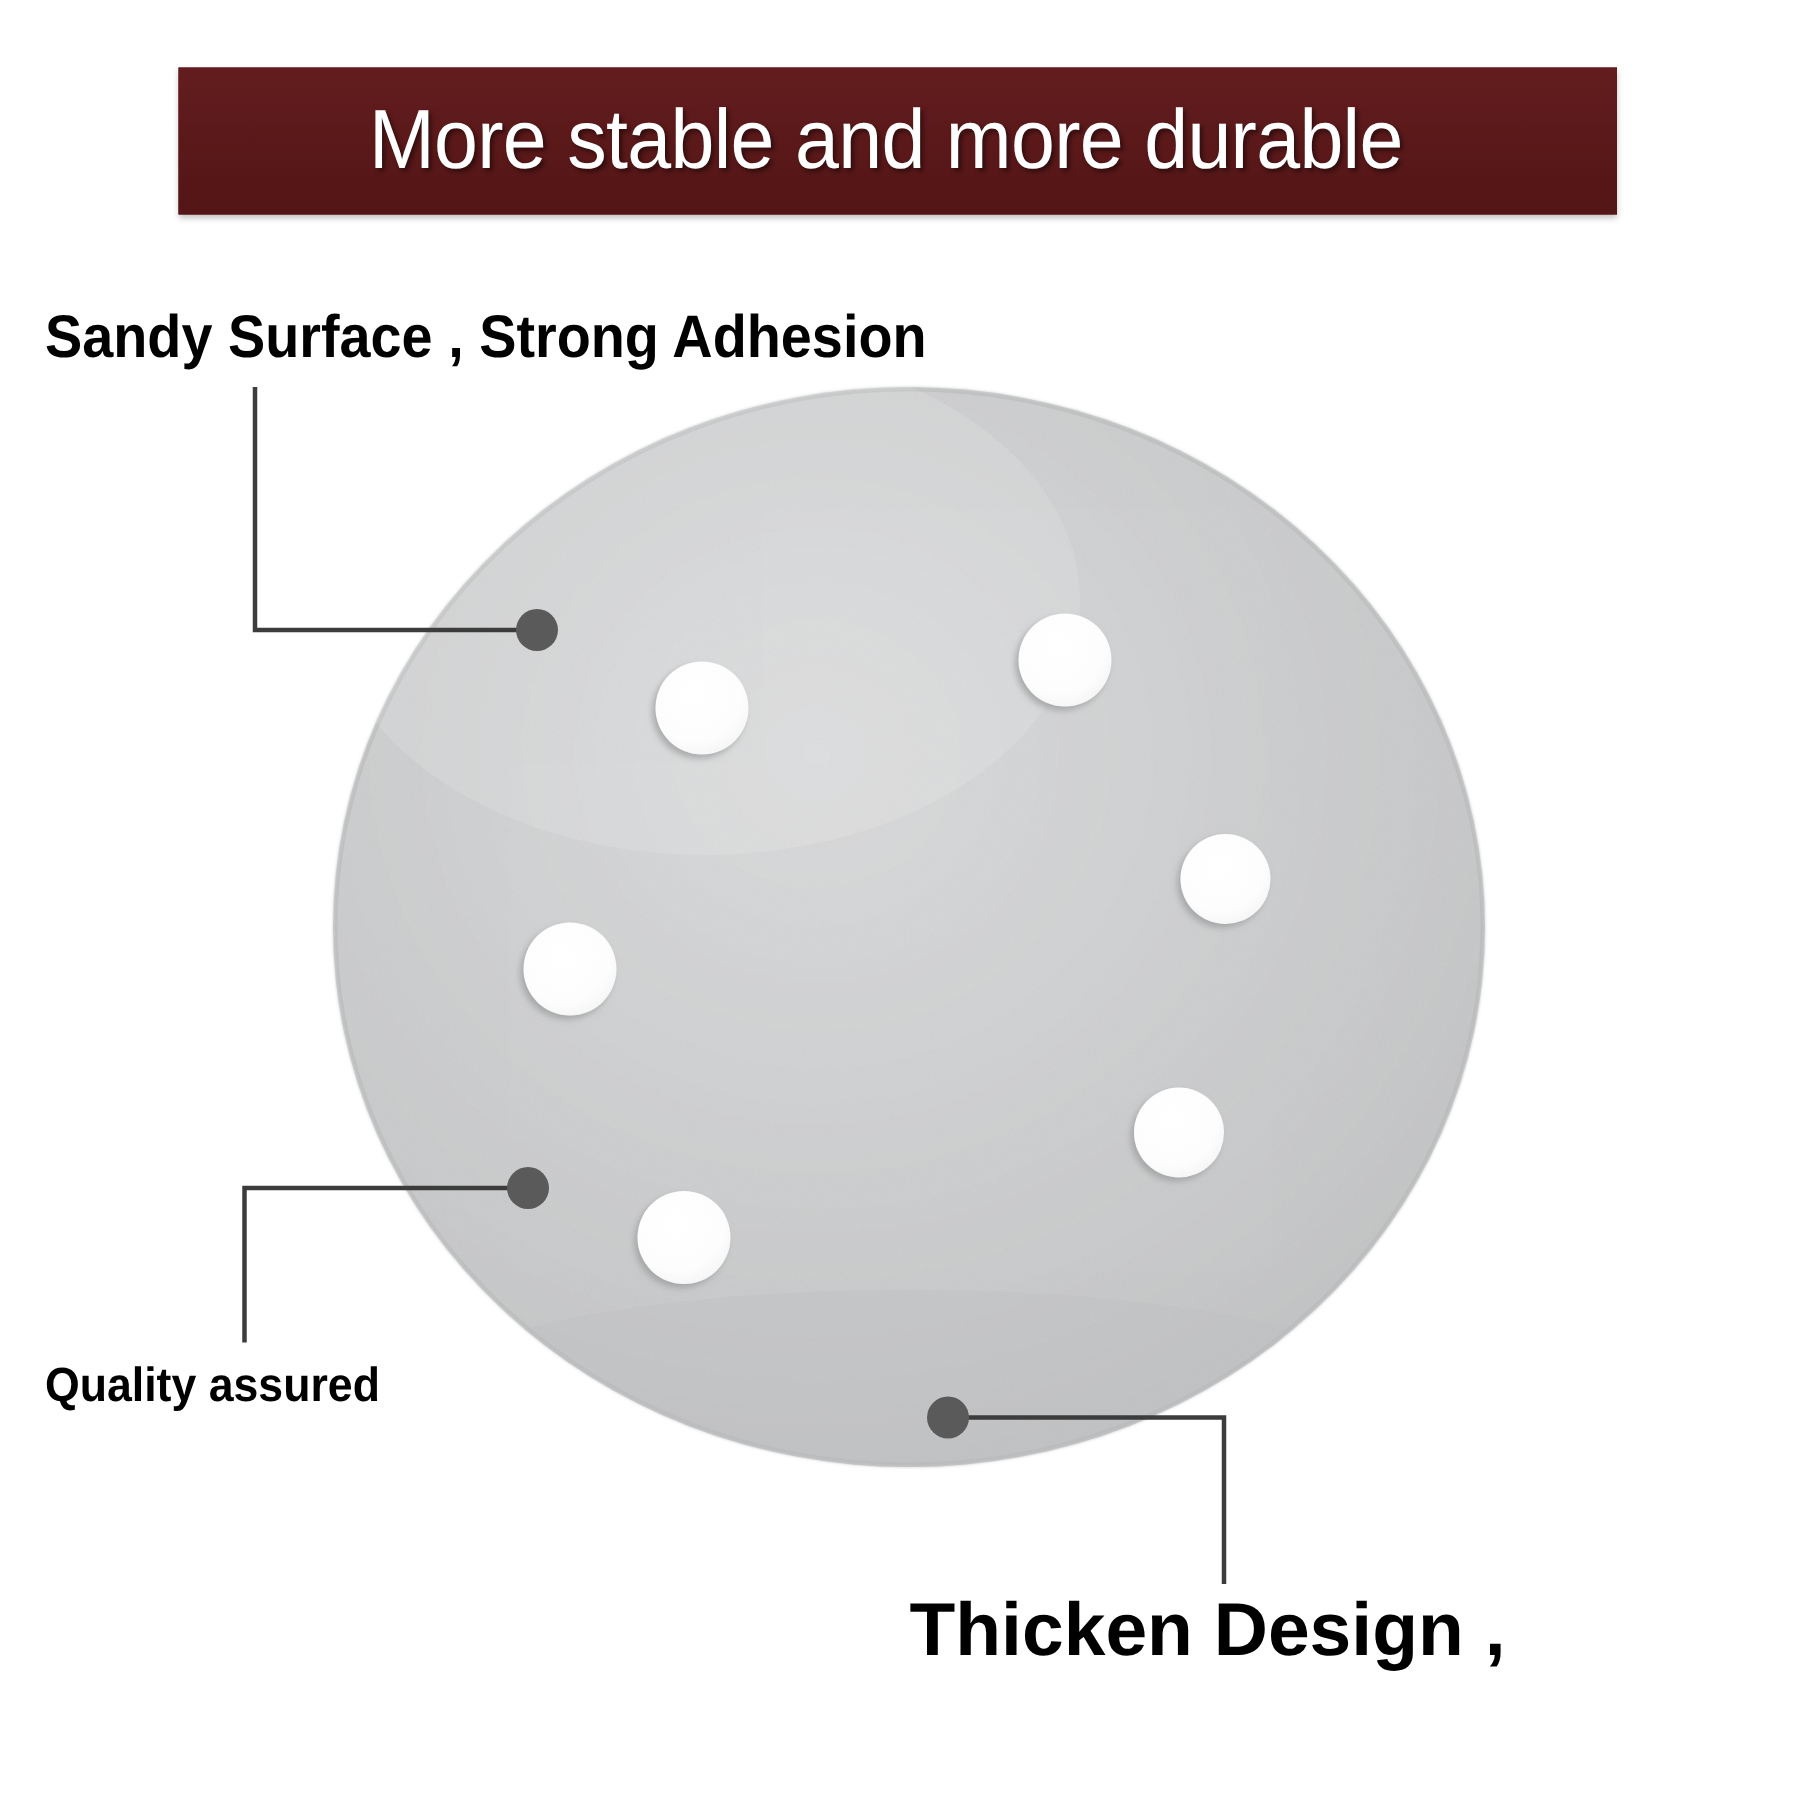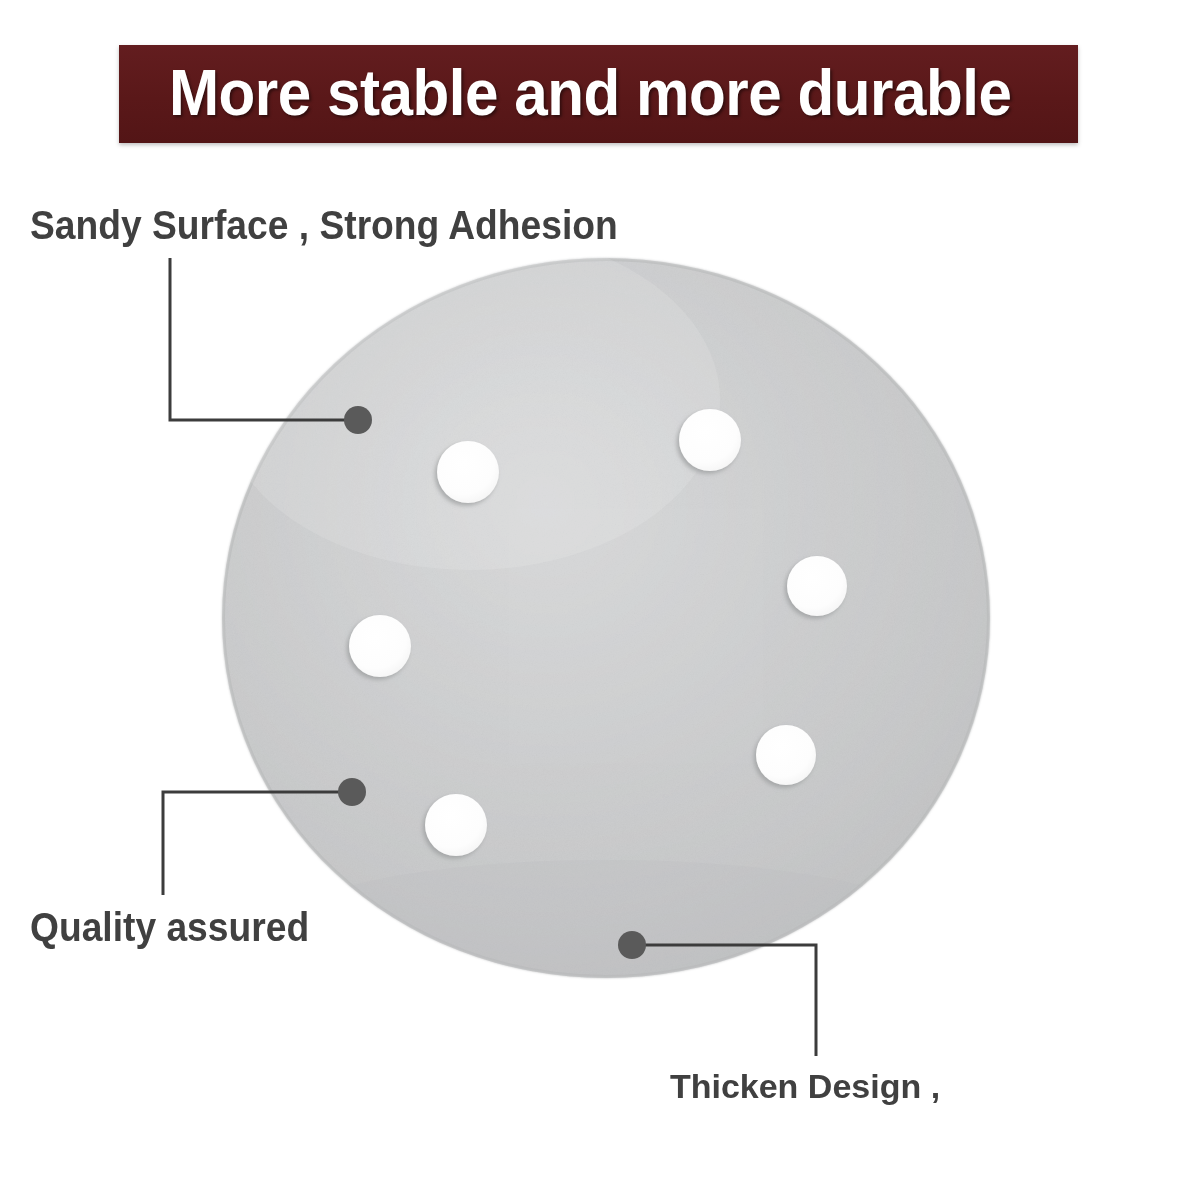--- a/index.html
+++ b/index.html
@@ -30,22 +30,22 @@
   }
   .banner-title {
     position: absolute;
     left: 0;
     right: 16px;
     top: 50%;
     transform: translateY(-52%);
     text-align: center;
     color: #ffffff;
     font-family: "Liberation Sans Narrow", "Liberation Sans", "DejaVu Sans", sans-serif;
-    font-size: 64px;
-    font-weight: bold;
+    font-size: 56px;
+    font-weight: normal;
     letter-spacing: -0.5px;
     transform-origin: center;
     white-space: nowrap;
     text-shadow: 2px 2px 3px rgba(0,0,0,0.45);
   }
   .banner-title span {
     display: inline-block;
     transform: scaleX(0.94);
   }
 
@@ -54,45 +54,45 @@
     position: absolute;
     left: 0; top: 0;
     width: 1200px; height: 1200px;
     pointer-events: none;
   }
   .disc-svg { display: block; }
 
   
   .label {
     position: absolute;
-    color: #404040;
+    color: #000000;
     font-family: "Liberation Sans Narrow", "Liberation Sans", "DejaVu Sans", sans-serif;
     font-weight: bold;
     white-space: nowrap;
     text-shadow: 1px 1px 1px rgba(255,255,255,0.85);
   }
   .label-inner { display: inline-block; transform: scaleX(0.93); transform-origin: left center; }
 
   #label-sandy {
     left: 30px;
     top: 203px;
     font-size: 40px;
     letter-spacing: 0px;
   }
   #label-quality {
     left: 30px;
     top: 905px;
-    font-size: 40px;
+    font-size: 32px;
   }
   #label-thicken {
     left: 455px;
     top: 1063px;
     width: 700px;
     text-align: center;
-    font-size: 34px;
+    font-size: 50px;
     line-height: 46px;
   }
   #label-thicken .ln { display: block; }
 
   
   .leaders { position: absolute; left:0; top:0; width:1200px; height:1200px; }
 </style>
 </head>
 <body>
 

